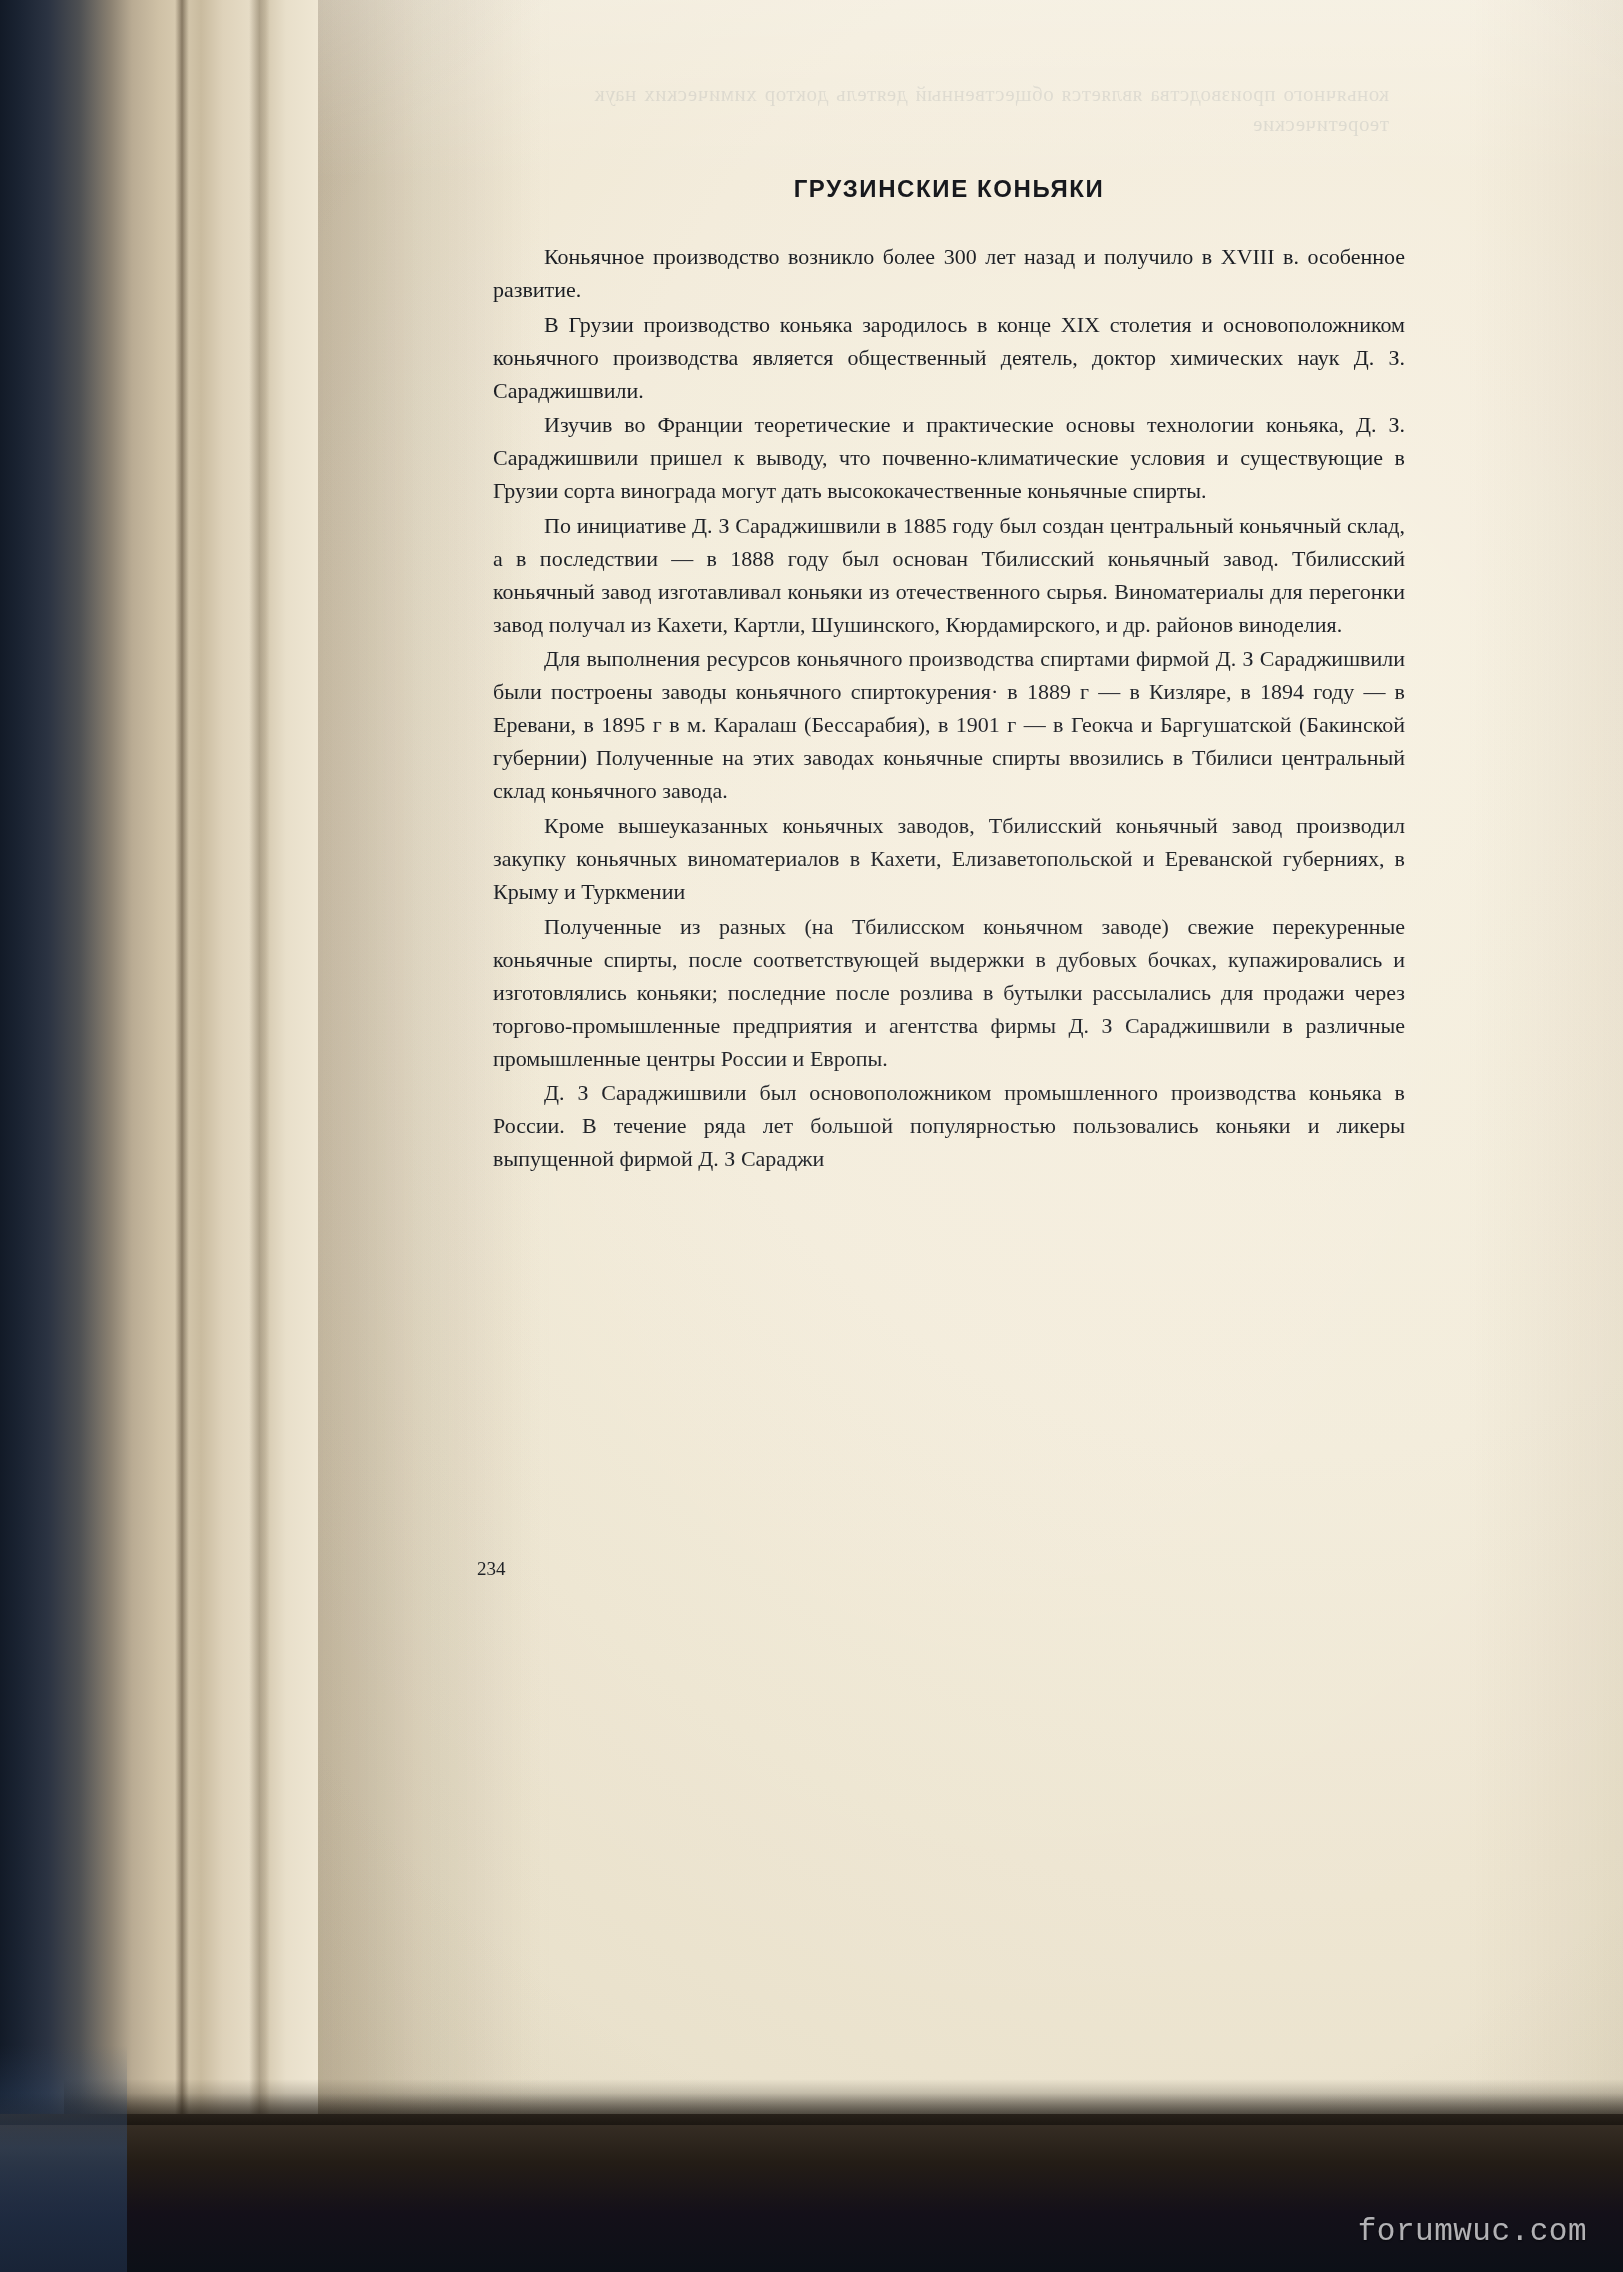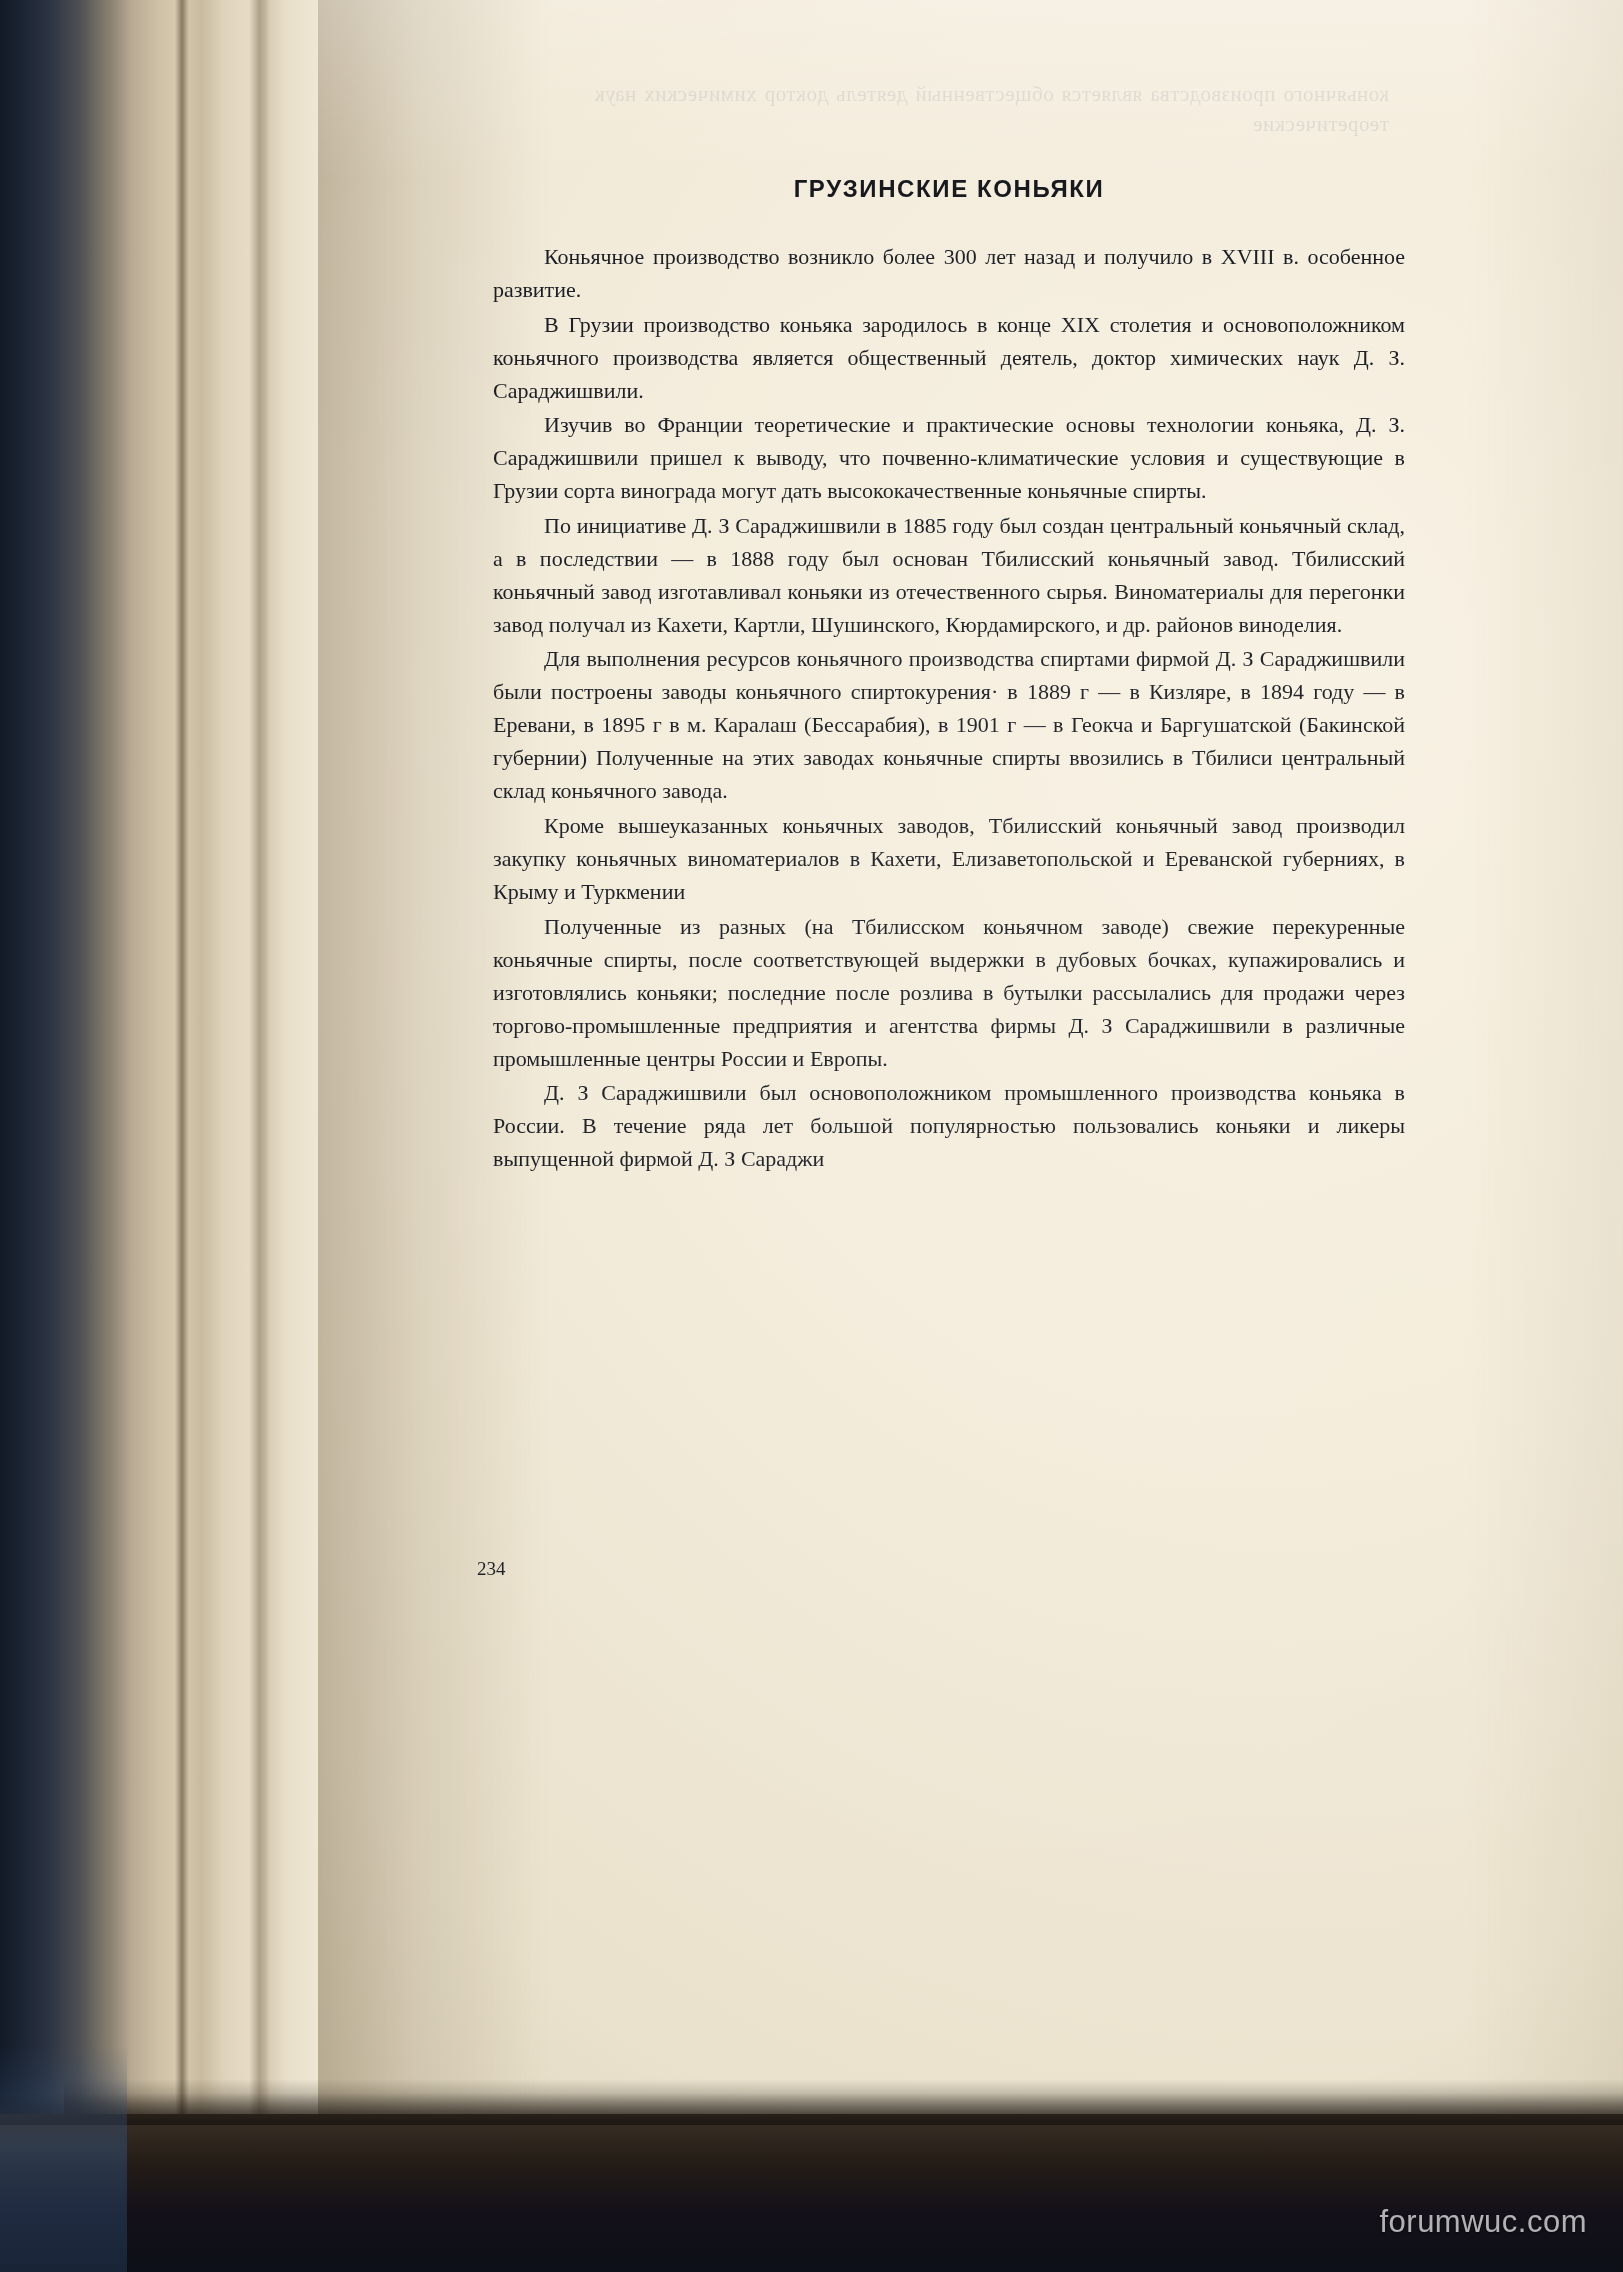--- a/index.html
+++ b/index.html
@@ -204,22 +204,22 @@
       linear-gradient(90deg, rgba(140,120,90,0.10) 0%, rgba(255,255,255,0) 18%),
       linear-gradient(270deg, rgba(150,130,95,0.10) 0%, rgba(255,255,255,0) 12%);
     pointer-events: none;
     mix-blend-mode: multiply;
   }
 
   
   .watermark {
     position: absolute;
     right: 37px;
-    bottom: 33px;
-    font-family: Liberation Sans, sans-serif;
+    bottom: 24px;
+    font-family: Liberation Mono, monospace;
     font-size: 31px;
     letter-spacing: 0.5px;
     color: rgba(225,225,228,0.78);
     text-shadow: 0 1.1px 2.1px rgba(0,0,0,0.6);
   }
 
   
   .sheen {
     position: absolute;
     left: 318px;

